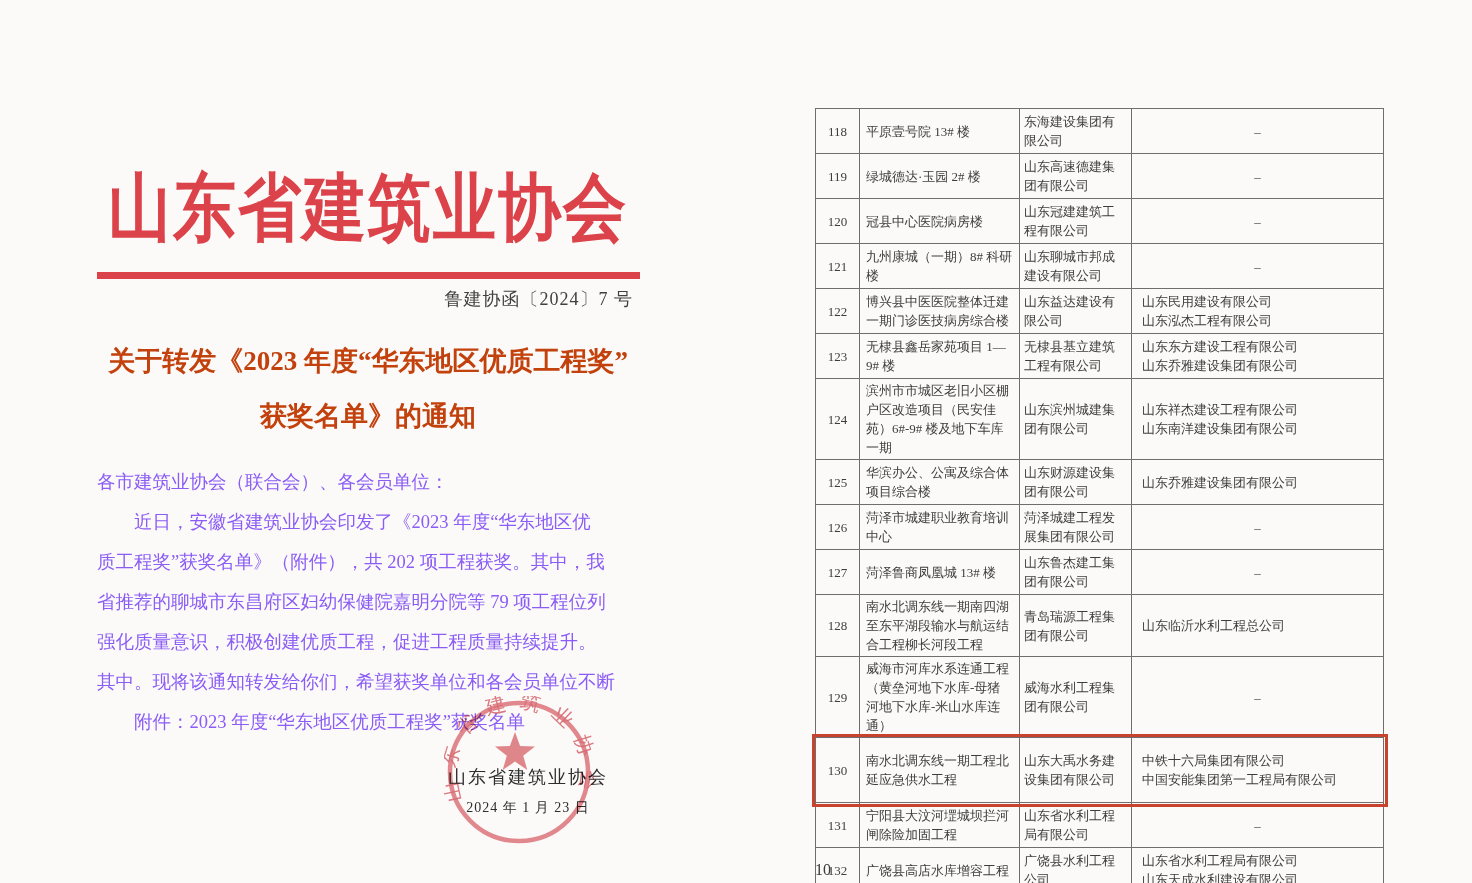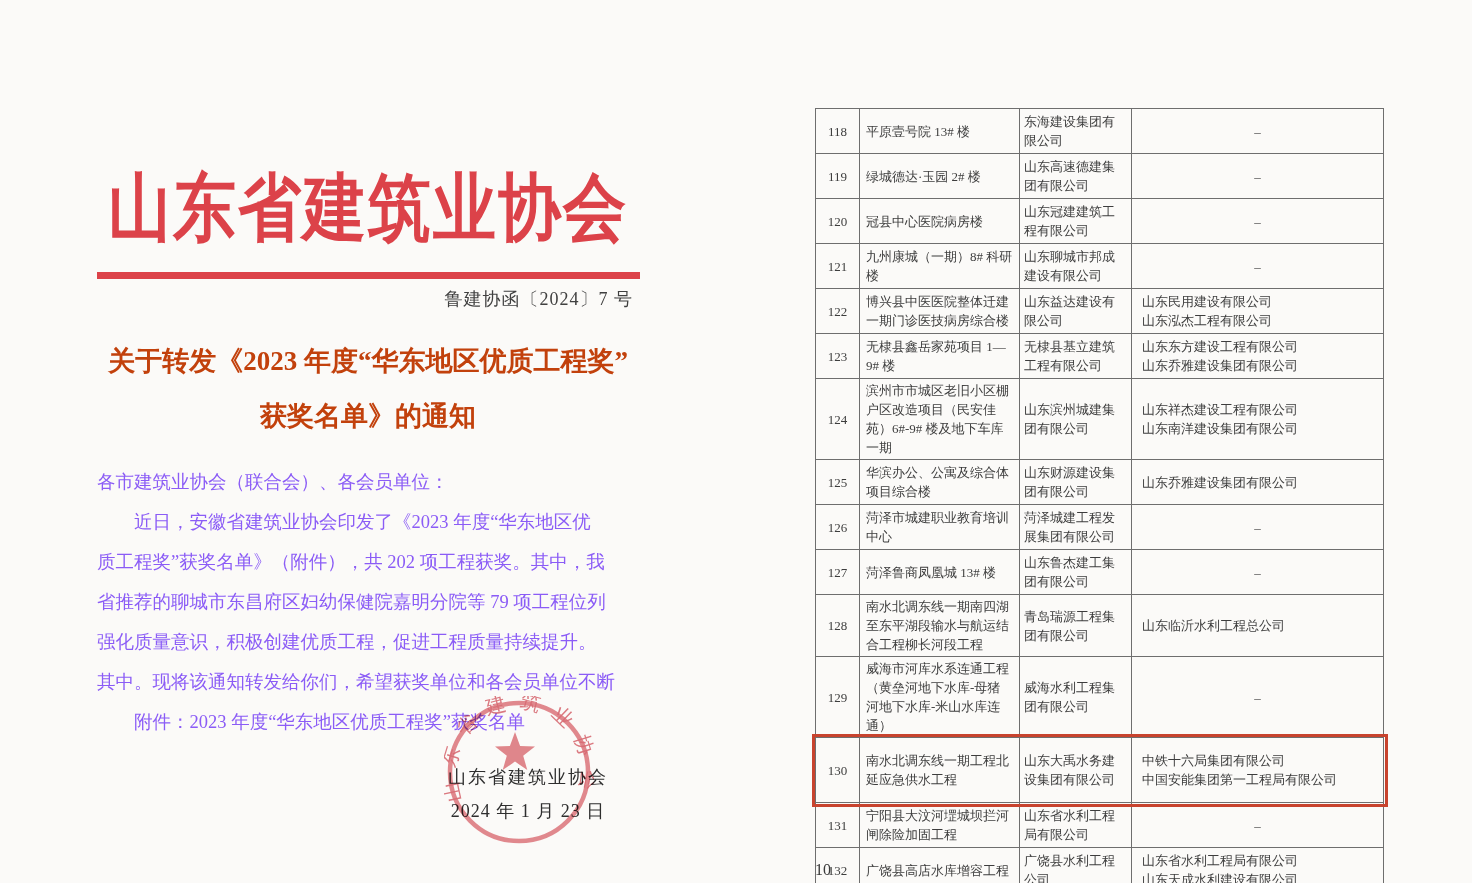--- a/index.html
+++ b/index.html
@@ -26,21 +26,21 @@
     font-size:18px;letter-spacing:1px;color:#404040;}
   .doc-title{position:absolute;top:300px;left:48px;width:640px;text-align:center;
     font-size:27px;font-weight:bold;line-height:55px;color:#c2410c;}
   .notice-body{position:absolute;top:428px;left:97px;width:546px;
     font-size:18.5px;line-height:40px;color:#8b5cf6;}
   .body-line{height:40px;white-space:nowrap;}
   .indent{text-indent:2em;}
   .sig-org{position:absolute;top:731px;left:443px;width:170px;text-align:center;
     font-size:18px;letter-spacing:2px;color:#2e2e2e;}
   .sig-date{position:absolute;top:765px;left:441px;width:174px;text-align:center;
-    font-size:18px;letter-spacing:1px;color:#2e2e2e;}
+    font-size:14px;letter-spacing:1px;color:#2e2e2e;}
   .stamp{position:absolute;top:662px;left:444px;width:150px;height:150px;
     mix-blend-mode:multiply;opacity:.92;}
 
   
   .award-table{
     position:absolute;top:74px;left:79px;border-collapse:collapse;table-layout:fixed;
     width:568px;font-size:13px;line-height:19px;color:#3d3d3d;
   }
   .award-table td{border:1px solid var(--table-border,#6e6e6e);height:40px;
     vertical-align:middle;padding:2px 6px;}

